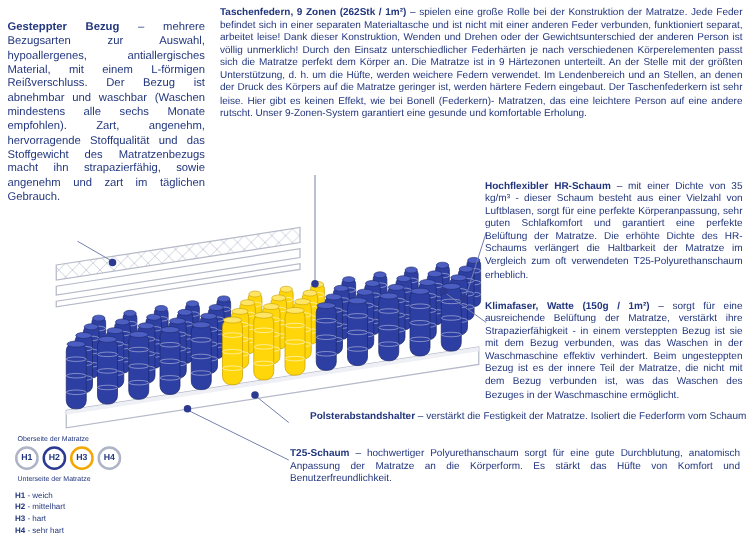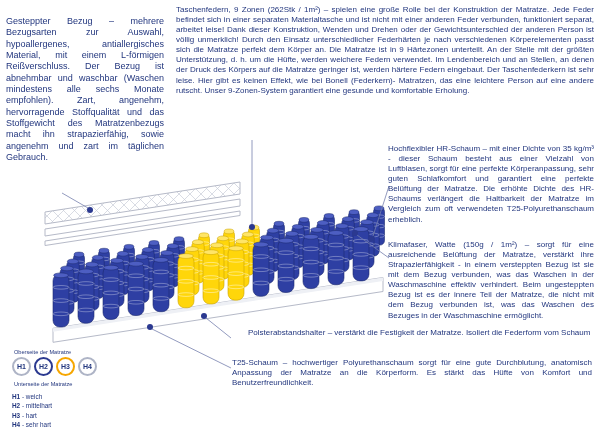--- a/index.html
+++ b/index.html
@@ -2,21 +2,21 @@
 <html style="--ink: #22367e; --accent: #2b3990; --orange: #f6a600;"><head>
 <meta charset="utf-8">
 <style>
   html,body{margin:0;padding:0;}
   body{
     position:relative;width:600px;height:438px;overflow:hidden;
     background:#ffffff;color:var(--ink,#22367e);
     font-family:"Liberation Sans", sans-serif;
   }
   .block{position:absolute;margin:0;text-align:justify;line-height:1.26;}
-  .block b{font-weight:normal;margin-top:30px;}
+  .block b{font-weight:bold;margin-top:30px;}
   .f-left{font-size:9px;}
   .f-body{font-size:8px;}
   .tiny{position:absolute;font-size:5.6px;color:var(--ink,#22367e);}
   #diagram,#leaders{position:absolute;pointer-events:none;}
   #hardness{position:absolute;left:12px;top:357px;display:flex;gap:3px;}
   .zone{
     width:19px;height:19px;border-radius:50%;border:2px solid #aeb4c6;
     display:flex;align-items:center;justify-content:center;
     font-size:7px;font-weight:bold;color:var(--ink,#22367e);background:#fff;box-sizing:border-box;
   }

